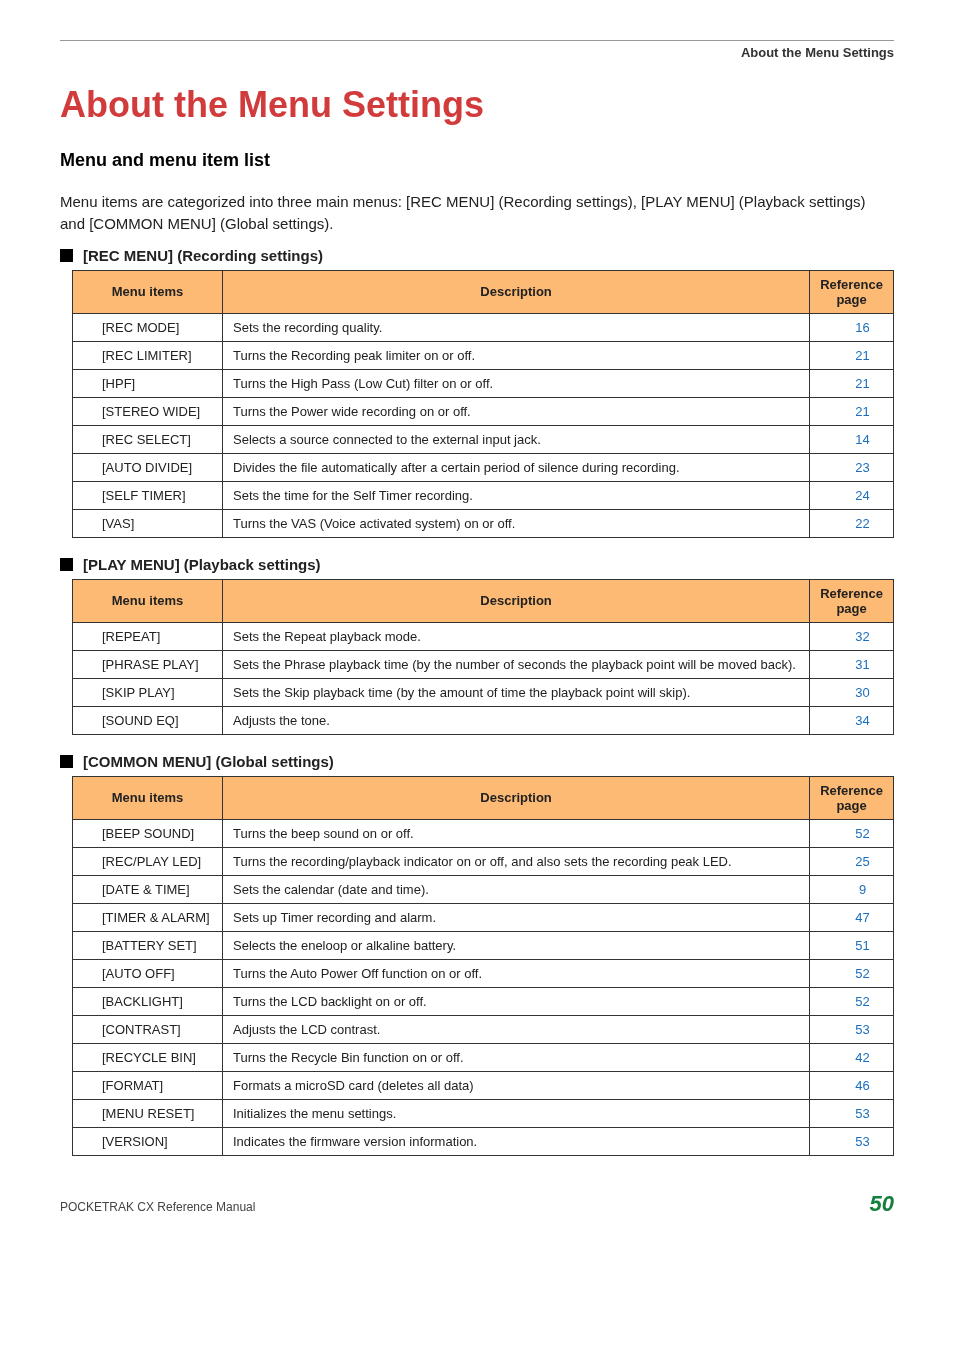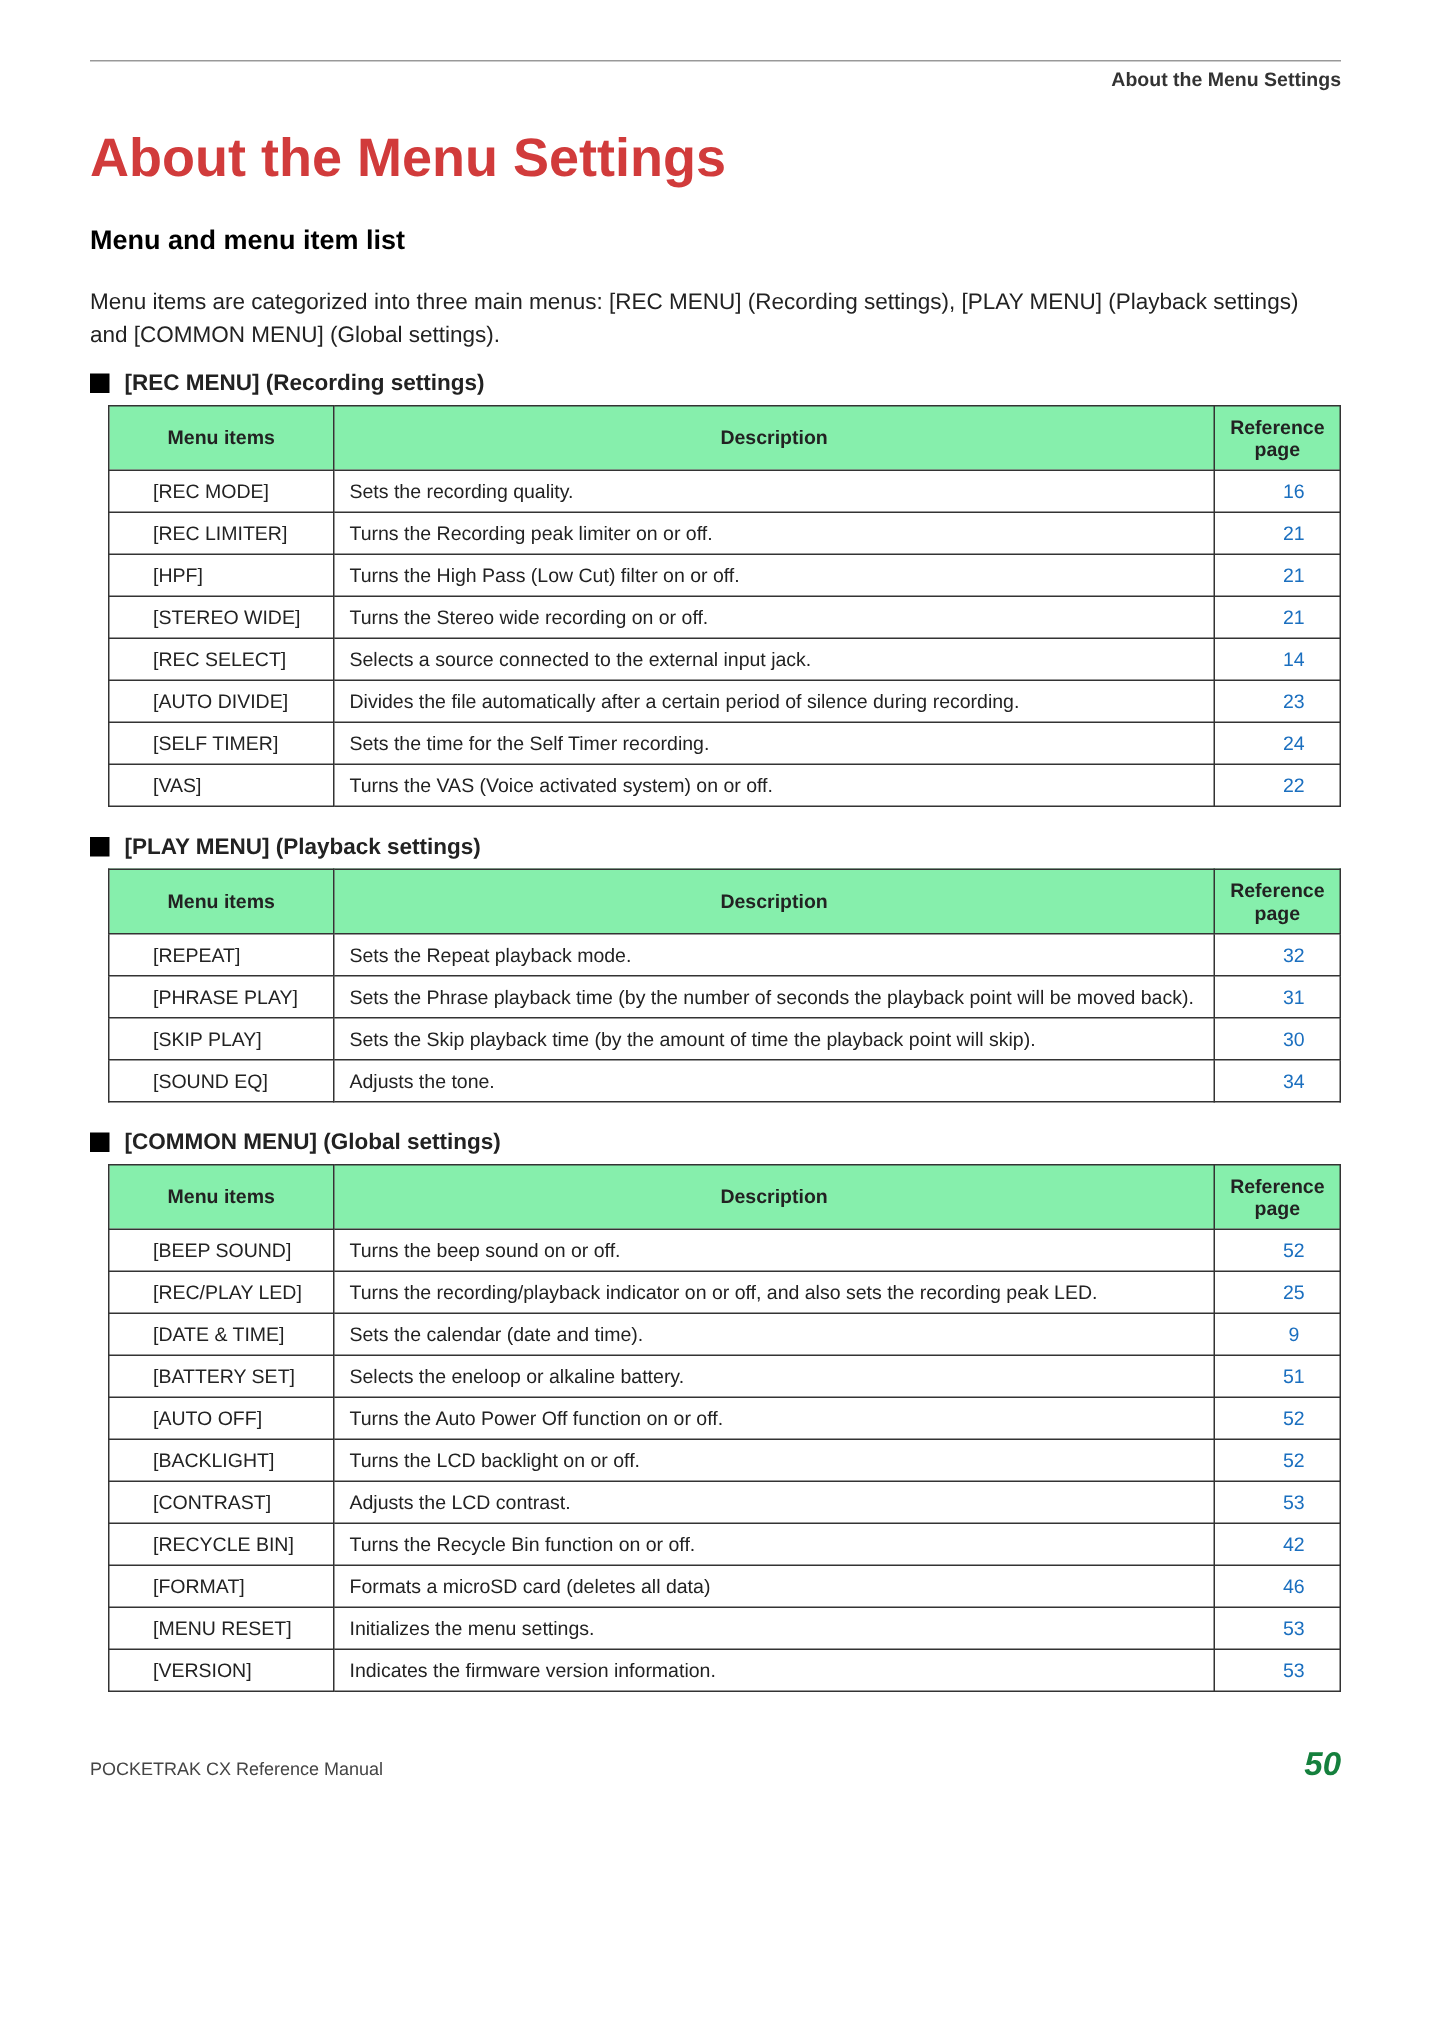--- a/index.html
+++ b/index.html
@@ -66,21 +66,21 @@
     margin: 0 0 18px 12px;
     width: calc(100% - 12px);
   }
   th, td {
     border: 1px solid #333;
     padding: 6px 10px;
     font-size: 13px;
     vertical-align: middle;
   }
   th {
-    background: #86efac;
+    background: #fdba74;
     font-weight: bold;
     text-align: center;
     color: #222;
   }
   td.col-item {
     width: 150px;
     text-align: left;
     padding-left: 29px;
   }
   td.col-desc {
@@ -148,21 +148,21 @@
           <td class="col-desc">Turns the Recording peak limiter on or off.</td>
           <td class="col-ref"><a href="#">21</a></td>
         </tr>
         <tr>
           <td class="col-item">[HPF]</td>
           <td class="col-desc">Turns the High Pass (Low Cut) filter on or off.</td>
           <td class="col-ref"><a href="#">21</a></td>
         </tr>
         <tr>
           <td class="col-item">[STEREO WIDE]</td>
-          <td class="col-desc">Turns the Stereo wide recording on or off.</td>
+          <td class="col-desc">Turns the Power wide recording on or off.</td>
           <td class="col-ref"><a href="#">21</a></td>
         </tr>
         <tr>
           <td class="col-item">[REC SELECT]</td>
           <td class="col-desc">Selects a source connected to the external input jack.</td>
           <td class="col-ref"><a href="#">14</a></td>
         </tr>
         <tr>
           <td class="col-item">[AUTO DIVIDE]</td>
           <td class="col-desc">Divides the file automatically after a certain period of silence during recording.</td>
@@ -239,20 +239,25 @@
           <td class="col-item">[REC/PLAY LED]</td>
           <td class="col-desc">Turns the recording/playback indicator on or off, and also sets the recording peak LED.</td>
           <td class="col-ref"><a href="#">25</a></td>
         </tr>
         <tr>
           <td class="col-item">[DATE &amp; TIME]</td>
           <td class="col-desc">Sets the calendar (date and time).</td>
           <td class="col-ref"><a href="#">9</a></td>
         </tr>
         <tr>
+          <td class="col-item">[TIMER &amp; ALARM]</td>
+          <td class="col-desc">Sets up Timer recording and alarm.</td>
+          <td class="col-ref"><a href="#">47</a></td>
+        </tr>
+        <tr>
           <td class="col-item">[BATTERY SET]</td>
           <td class="col-desc">Selects the eneloop or alkaline battery.</td>
           <td class="col-ref"><a href="#">51</a></td>
         </tr>
         <tr>
           <td class="col-item">[AUTO OFF]</td>
           <td class="col-desc">Turns the Auto Power Off function on or off.</td>
           <td class="col-ref"><a href="#">52</a></td>
         </tr>
         <tr>

